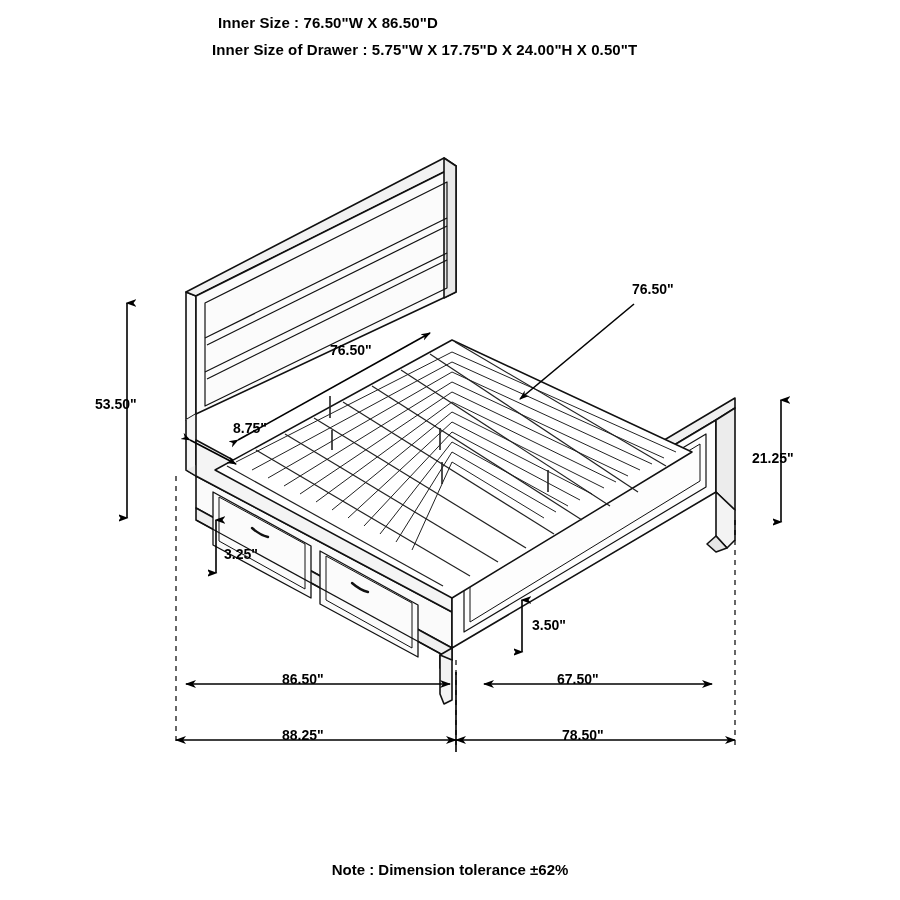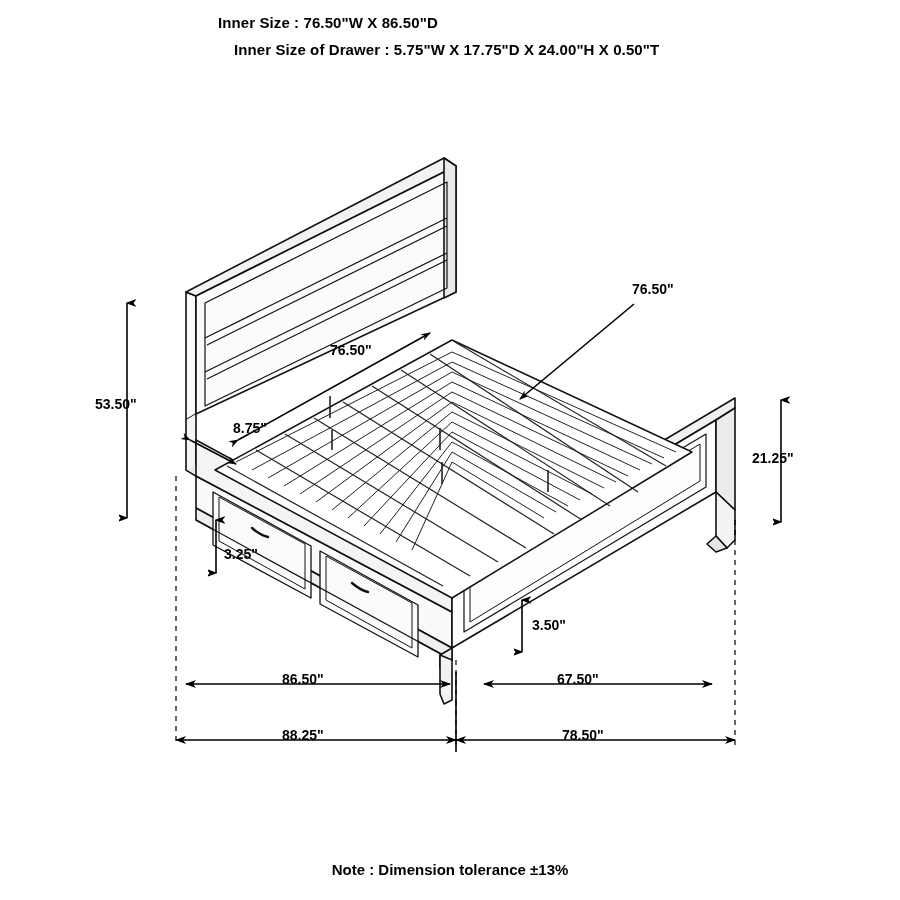--- a/index.html
+++ b/index.html
@@ -28,21 +28,21 @@
     height: 900px;
   }
   .hdr {
     position: absolute;
     font-size: 15px;
     font-weight: bold;
     letter-spacing: 0.1px;
     white-space: nowrap;
   }
   #header-line-1 { left: 218px; top: 14px; }
-  #header-line-2 { left: 212px; top: 41px; margin-left: 22px; }
+  #header-line-2 { left: 212px; top: 41px; }
   #footer-note {
     position: absolute;
     left: 0;
     top: 861px;
     width: 900px;
     text-align: center;
     font-size: 15px;
     font-weight: bold;
     white-space: nowrap;
   }
@@ -196,14 +196,14 @@
   <div class="dimlabel" style="left:632px; top:281px;">76.50"</div>
   <div class="dimlabel" style="left:233px; top:420px;">8.75"</div>
   <div class="dimlabel" style="left:224px; top:546px;">3.25"</div>
   <div class="dimlabel" style="left:752px; top:450px;">21.25"</div>
   <div class="dimlabel" style="left:532px; top:617px;">3.50"</div>
   <div class="dimlabel" style="left:282px; top:671px;">86.50"</div>
   <div class="dimlabel" style="left:557px; top:671px;">67.50"</div>
   <div class="dimlabel" style="left:282px; top:727px;">88.25"</div>
   <div class="dimlabel" style="left:562px; top:727px;">78.50"</div>
 
-  <div id="footer-note">Note : Dimension tolerance ±13%</div>
+  <div id="footer-note">Note : Dimension tolerance ±62%</div>
 </div>
 
 </body></html>

